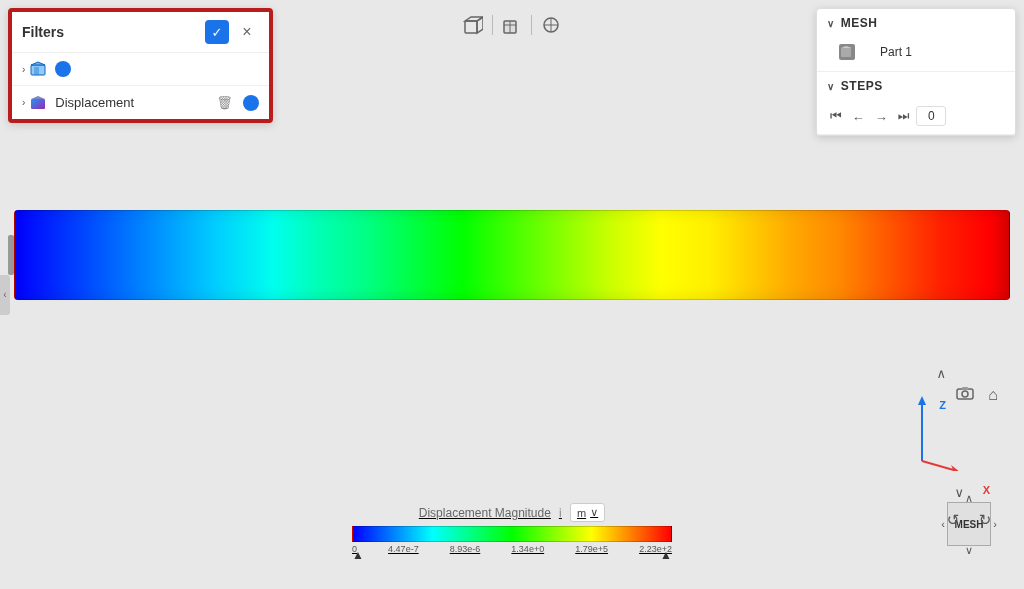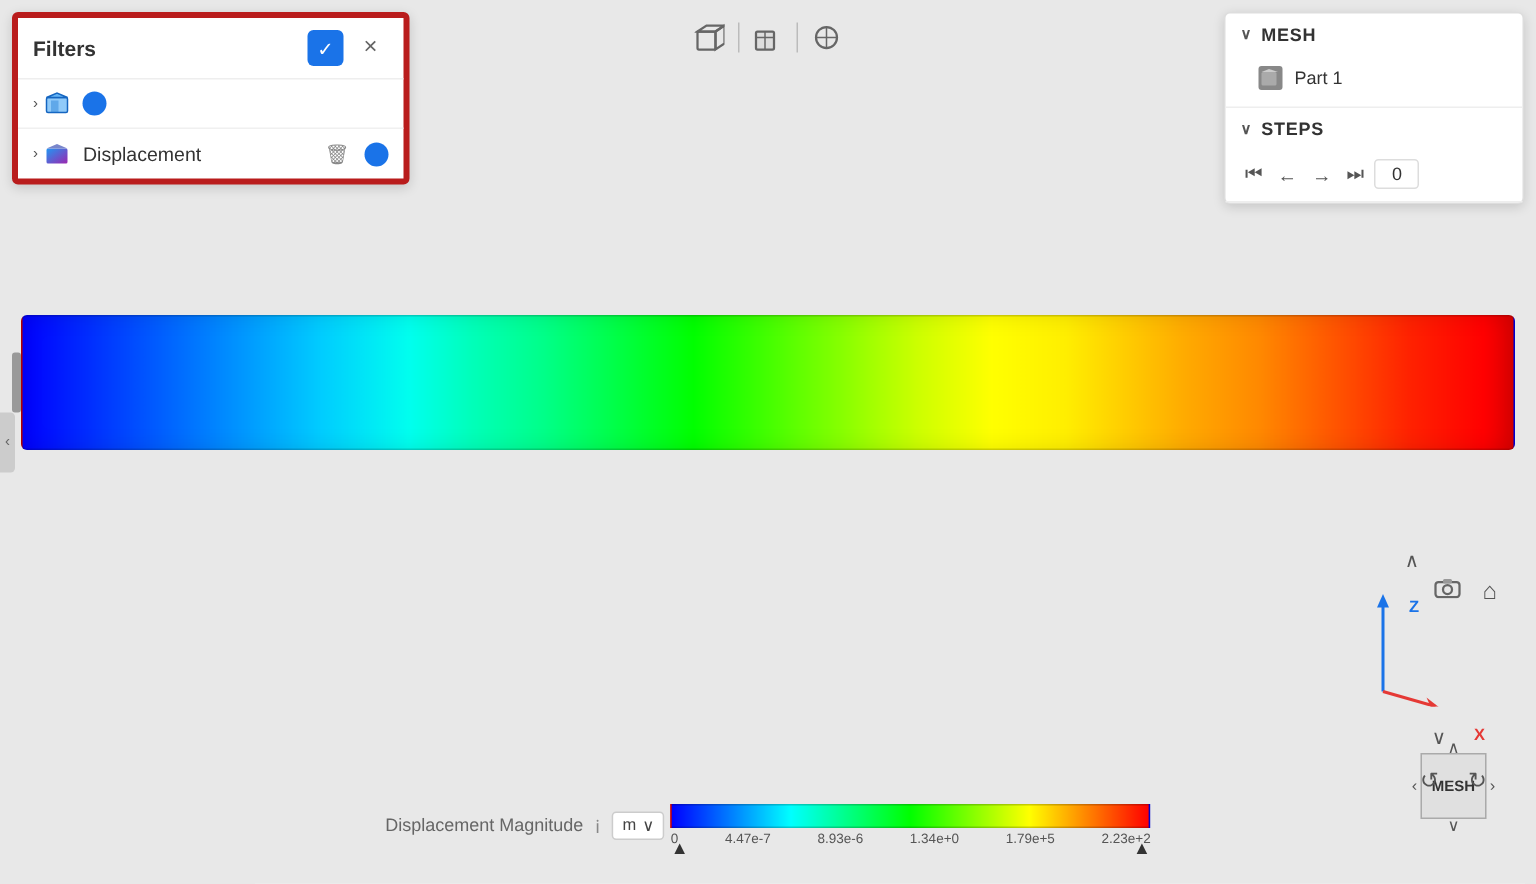--- a/index.html
+++ b/index.html
@@ -194,21 +194,21 @@
       color: #555;
     }
 
     .panel-section-content {
       padding: 4px 10px 8px 22px;
     }
 
     .mesh-item {
       display: flex;
       align-items: center;
-      gap: 8px;
+      gap: 25px;
       padding: 3px 0;
     }
 
     .mesh-item-icon {
       width: 16px;
       height: 16px;
       background: #888;
       border-radius: 2px;
       display: inline-flex;
       align-items: center;
@@ -297,28 +297,29 @@
       width: 6px;
       height: 40px;
       background: #999;
       border-radius: 2px;
       cursor: ew-resize;
     }
 
     
     #legend-container {
       position: absolute;
-      bottom: 25px;
+      bottom: 35px;
       left: 50%;
       transform: translateX(-50%);
       z-index: 10;
       display: flex;
-      flex-direction: row;
+      flex-direction: column;
       align-items: center;
       gap: 4px;
+      text-decoration: underline;
     }
 
     #legend-header {
       display: flex;
       align-items: center;
       gap: 8px;
       font-size: 12px;
       color: #555;
     }
 

